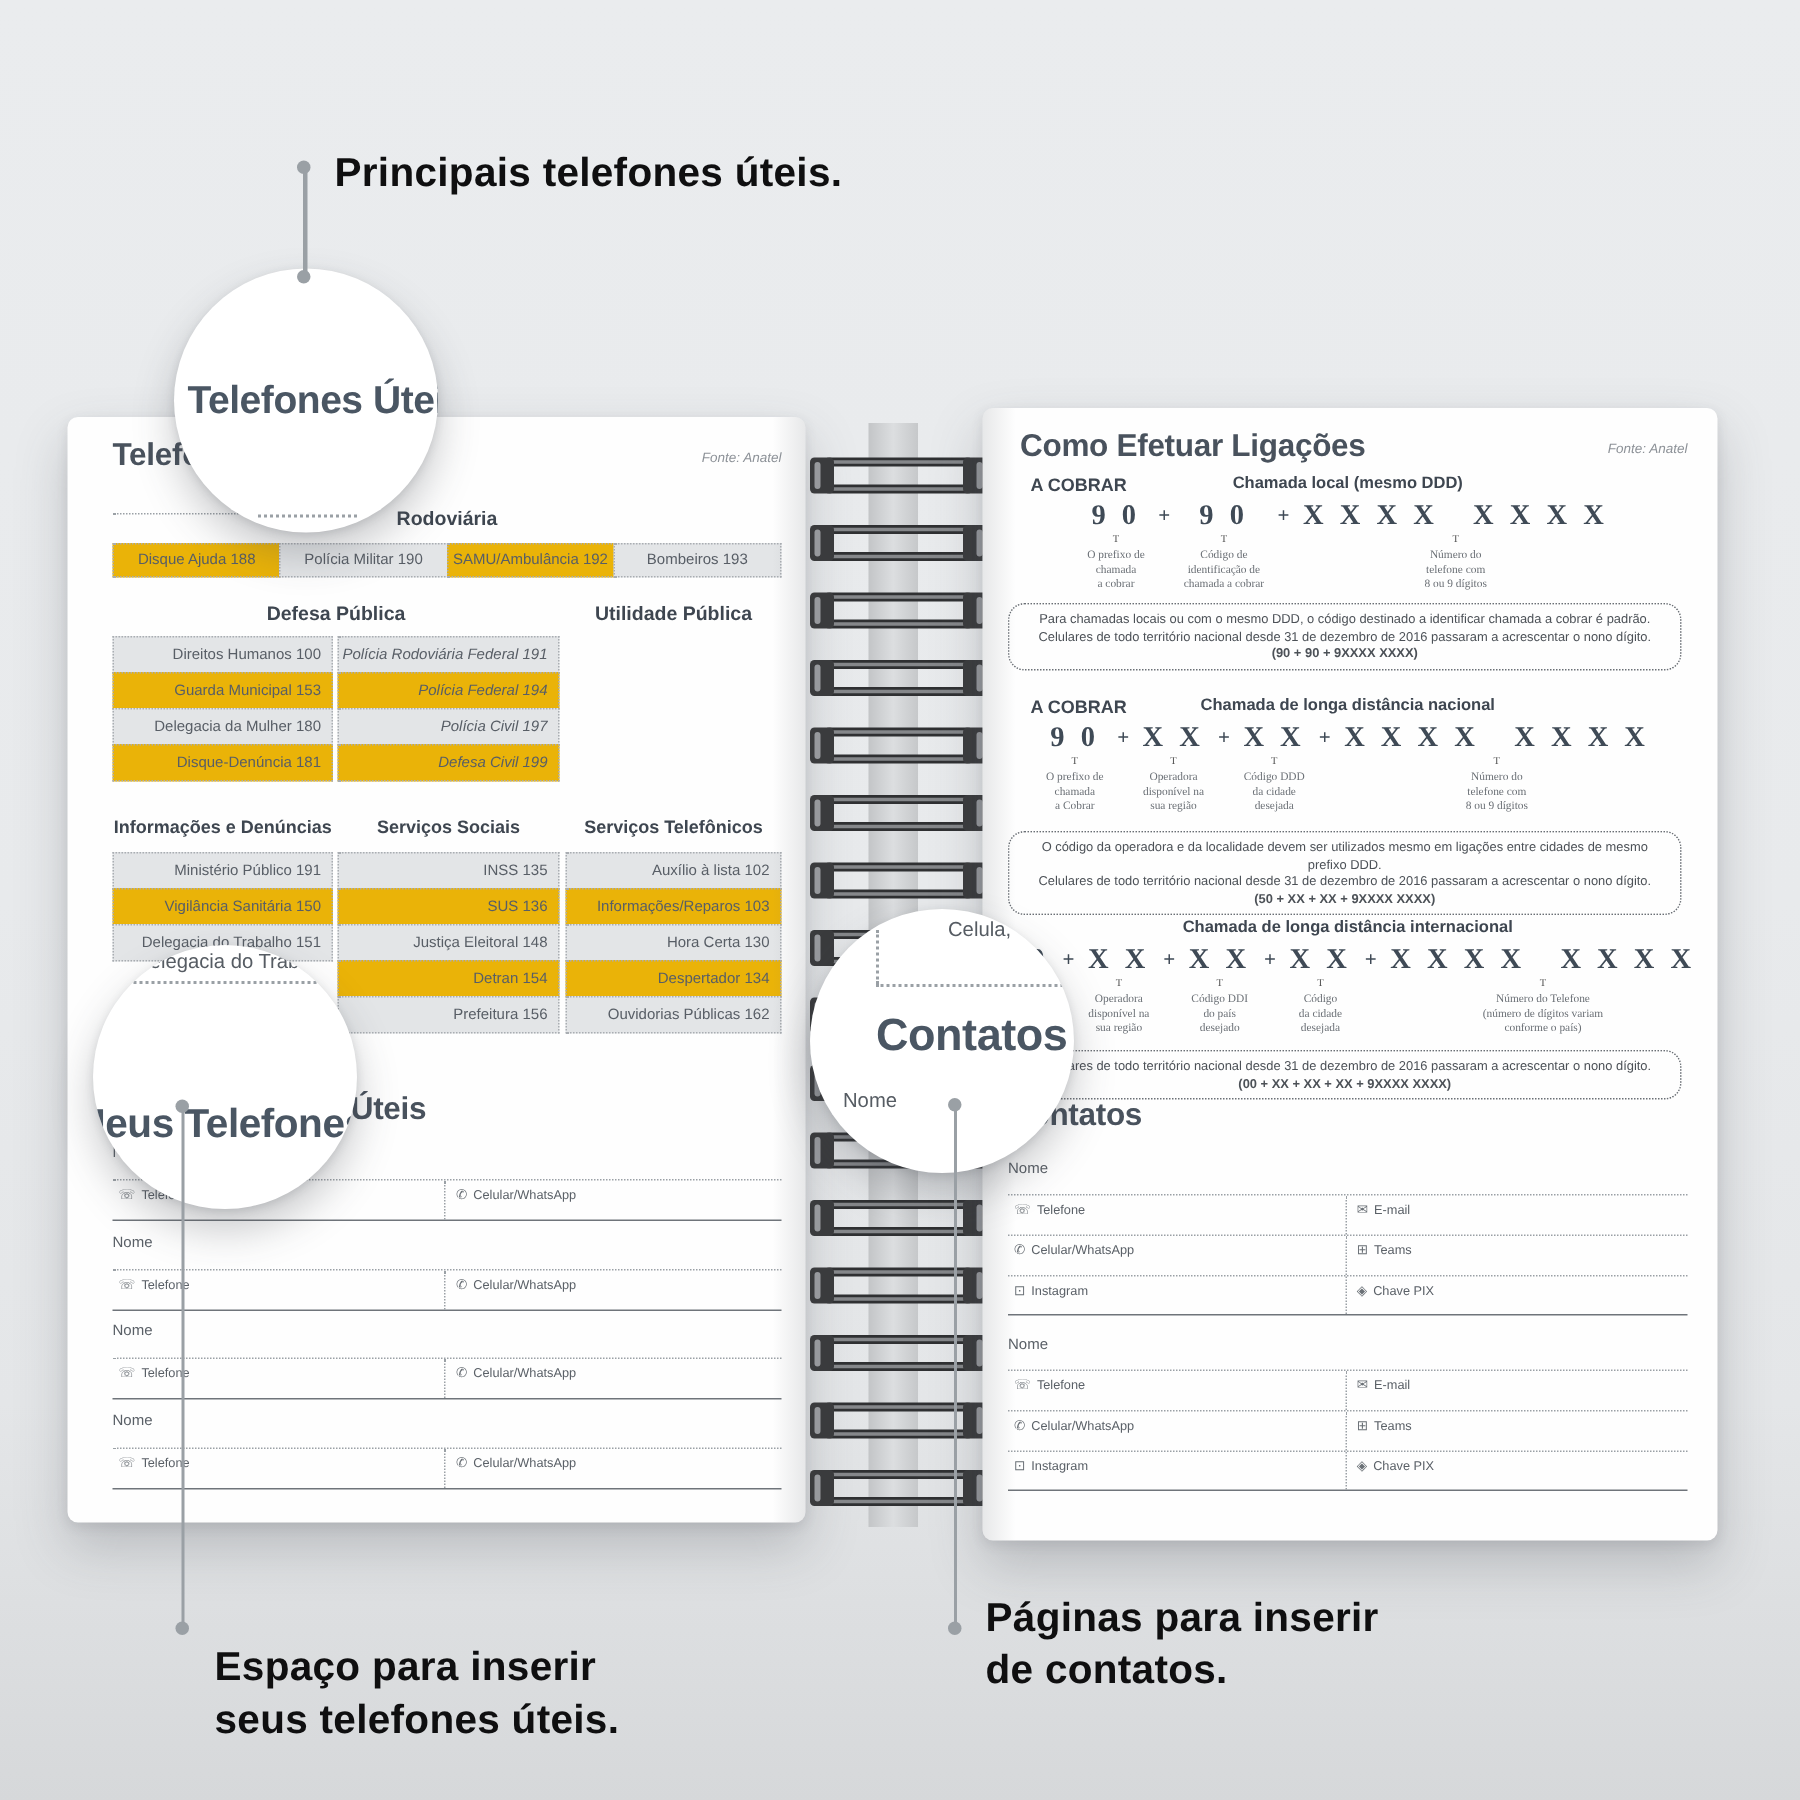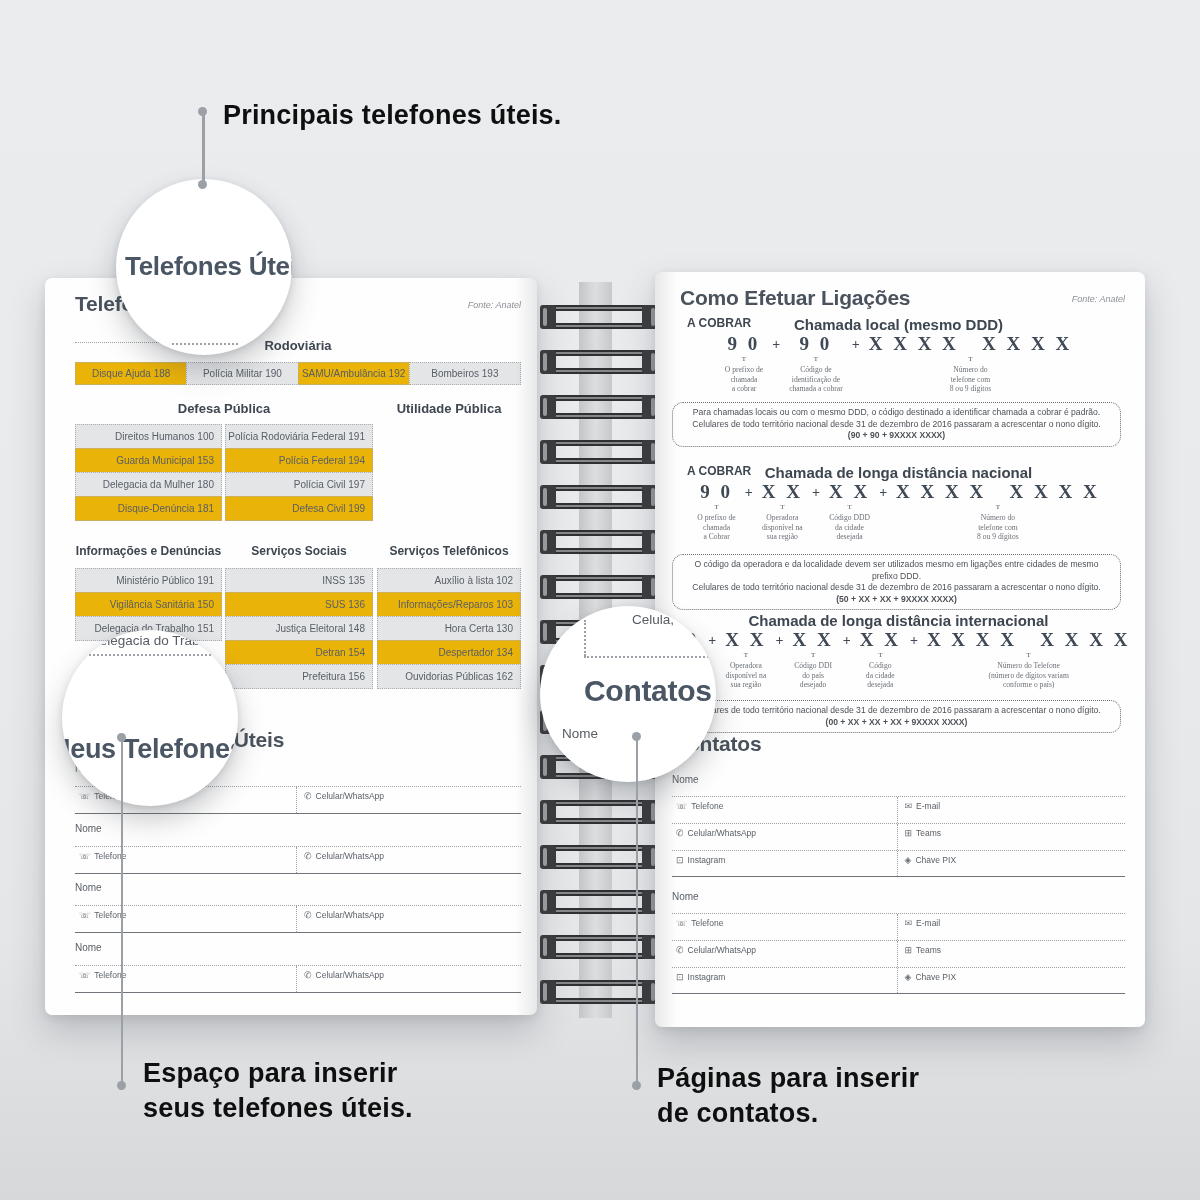--- a/index.html
+++ b/index.html
@@ -38,21 +38,21 @@
   .mgroup { position:absolute; left:30px; width:446px; height:52px; }
   .mg-nome { font-size:10px; color:#5a6067; }
   .mg-row { position:absolute; top:23px; left:0; right:0; height:28px; display:flex;
             border-top:1px dotted #9aa0a5; border-bottom:1.3px solid #6f747a; }
   .mg-cell { flex:1; padding:4px 0 0 4px; font-size:8.5px; color:#5a6067; }
   .mg-cell.rt { border-left:1px dotted #9aa0a5; padding-left:7px; }
   .micon { font-size:9px; color:#6a7076; margin-right:4px; }
   
   .fsection { position:absolute; left:17px; width:453px; }
   .ftag { position:absolute; left:15px; font-size:12px; font-weight:bold; color:#3e4650; }
-  .fheading { position:absolute; left:0; right:0; text-align:center; font-size:15px; font-weight:bold; color:#3e4650; }
+  .fheading { position:absolute; left:0; right:0; text-align:center; font-size:11px; font-weight:bold; color:#3e4650; }
   .frow { position:absolute; left:0; right:0; display:flex; justify-content:center; align-items:flex-start;font-family:Liberation Serif, serif; }
   .fgroup { display:flex; flex-direction:column; align-items:center; }
   .fdigits { font-size:19px; font-weight:bold; color:#3f4a56; letter-spacing:3px; white-space:pre; line-height:20px; }
   .fplus { font-size:14px; font-weight:bold; color:#3f4a56; padding:3px 9px 0 9px; line-height:16px; }
   .ftick { font-size:7px; color:#555; line-height:7px; margin-top:2px; }
   .flabel { font-size:7.6px; color:#6b7076; text-align:center; line-height:9.5px;
             white-space:pre-line; margin-top:2px; max-width:140px; }
   .notebox { position:absolute; left:0; right:4px; border:1.5px dotted #6a6f75; border-radius:11px;
              padding:4px 12px; text-align:center; font-size:8.6px; line-height:11.5px; color:#4c5157; }
   .notebox .nb-bold { font-weight:bold; }
@@ -97,21 +97,21 @@
 
   <div class="sec-head" style="left:30px; top:123px; width:298px;">Defesa Pública</div>
   <div class="sec-head" style="left:332px; top:123px; width:144px;">Utilidade Pública</div>
 
   <div class="tcol" id="mt-col1" style="left:30px;  top:146px; width:147px;">
       <div class="cell r shade">Direitos Humanos 100</div>
       <div class="cell r">Guarda Municipal 153</div>
       <div class="cell r shade">Delegacia da Mulher 180</div>
       <div class="cell r">Disque-Denúncia 181</div>
     </div>
-  <div class="tcol" id="mt-col2" style="left:180px; top:146px; width:148px;">
+  <div class="tcol" id="mt-col2" style="left:180px; top:146px; width:148px;font-style:italic;">
       <div class="cell r shade">Polícia Rodoviária Federal 191</div>
       <div class="cell r">Polícia Federal 194</div>
       <div class="cell r shade">Polícia Civil 197</div>
       <div class="cell r">Defesa Civil 199</div>
     </div>
 
   <div class="sec-head" style="left:30px;  top:266px; width:147px; font-size:12px;">Informações e Denúncias</div>
   <div class="sec-head" style="left:180px; top:266px; width:148px; font-size:12px;">Serviços Sociais</div>
   <div class="sec-head" style="left:332px; top:266px; width:144px; font-size:12px;">Serviços Telefônicos</div>
 
@@ -485,20 +485,20 @@
 
 <div class="cline" style="left:120.5px; top:738px; height:347px;"></div>
 <div class="cdot" style="left:117px; top:733px;"></div>
 <div class="cdot" style="left:117px; top:1081px;"></div>
 
 <div class="cline" style="left:635.5px; top:737px; height:348px;"></div>
 <div class="cdot" style="left:632px; top:732px;"></div>
 <div class="cdot" style="left:632px; top:1081px;"></div>
 
 <div class="anno" style="left:223px; top:98px;">Principais telefones úteis.</div>
-<div class="anno" style="left:143px; top:1056px;">
+<div class="anno" style="left:143px; top:1094px;">
   <div>Espaço para inserir</div>
   <div>seus telefones úteis.</div>
 </div>
 <div class="anno" style="left:657px; top:1061px;">
   <div>Páginas para inserir</div>
   <div>de contatos.</div>
 </div>
 
 </body></html>

